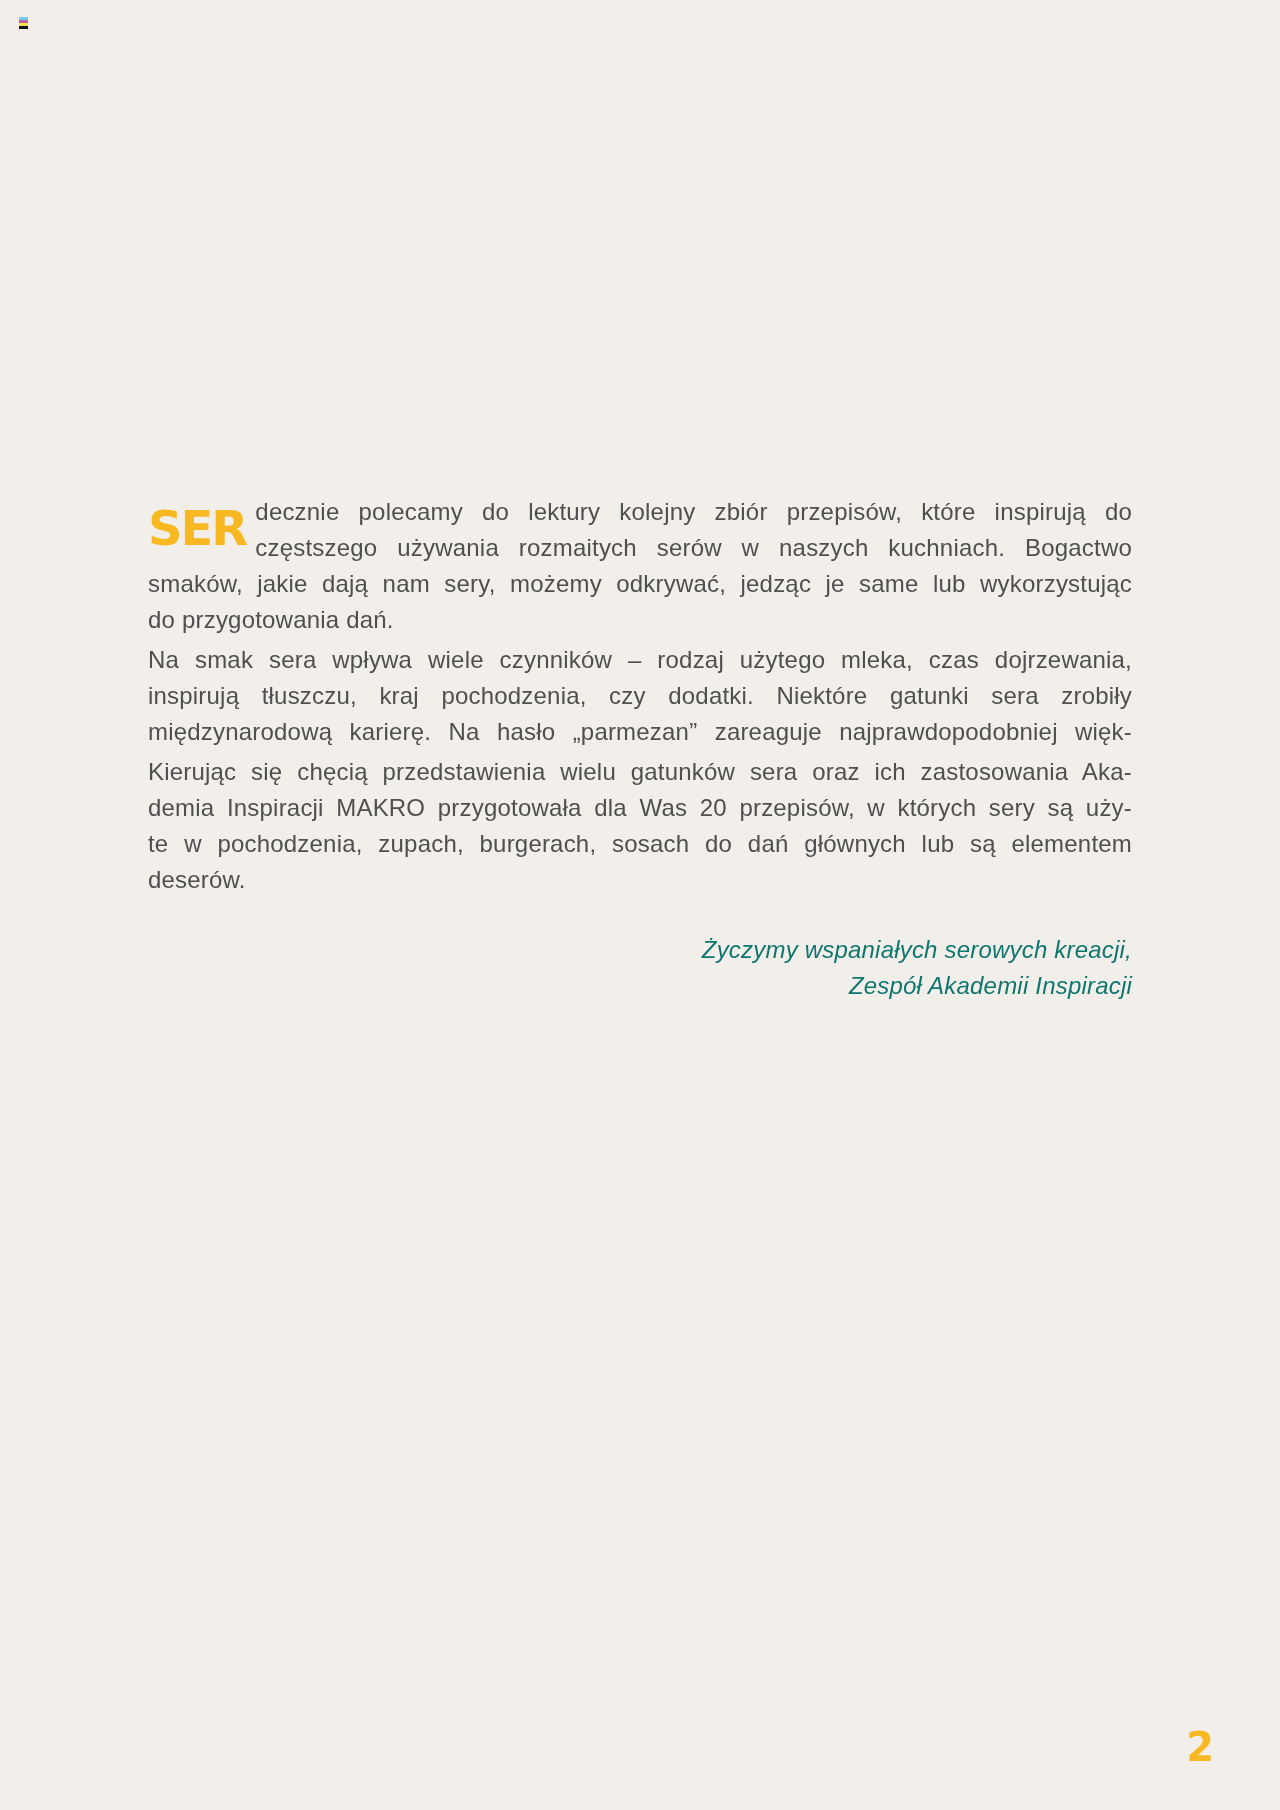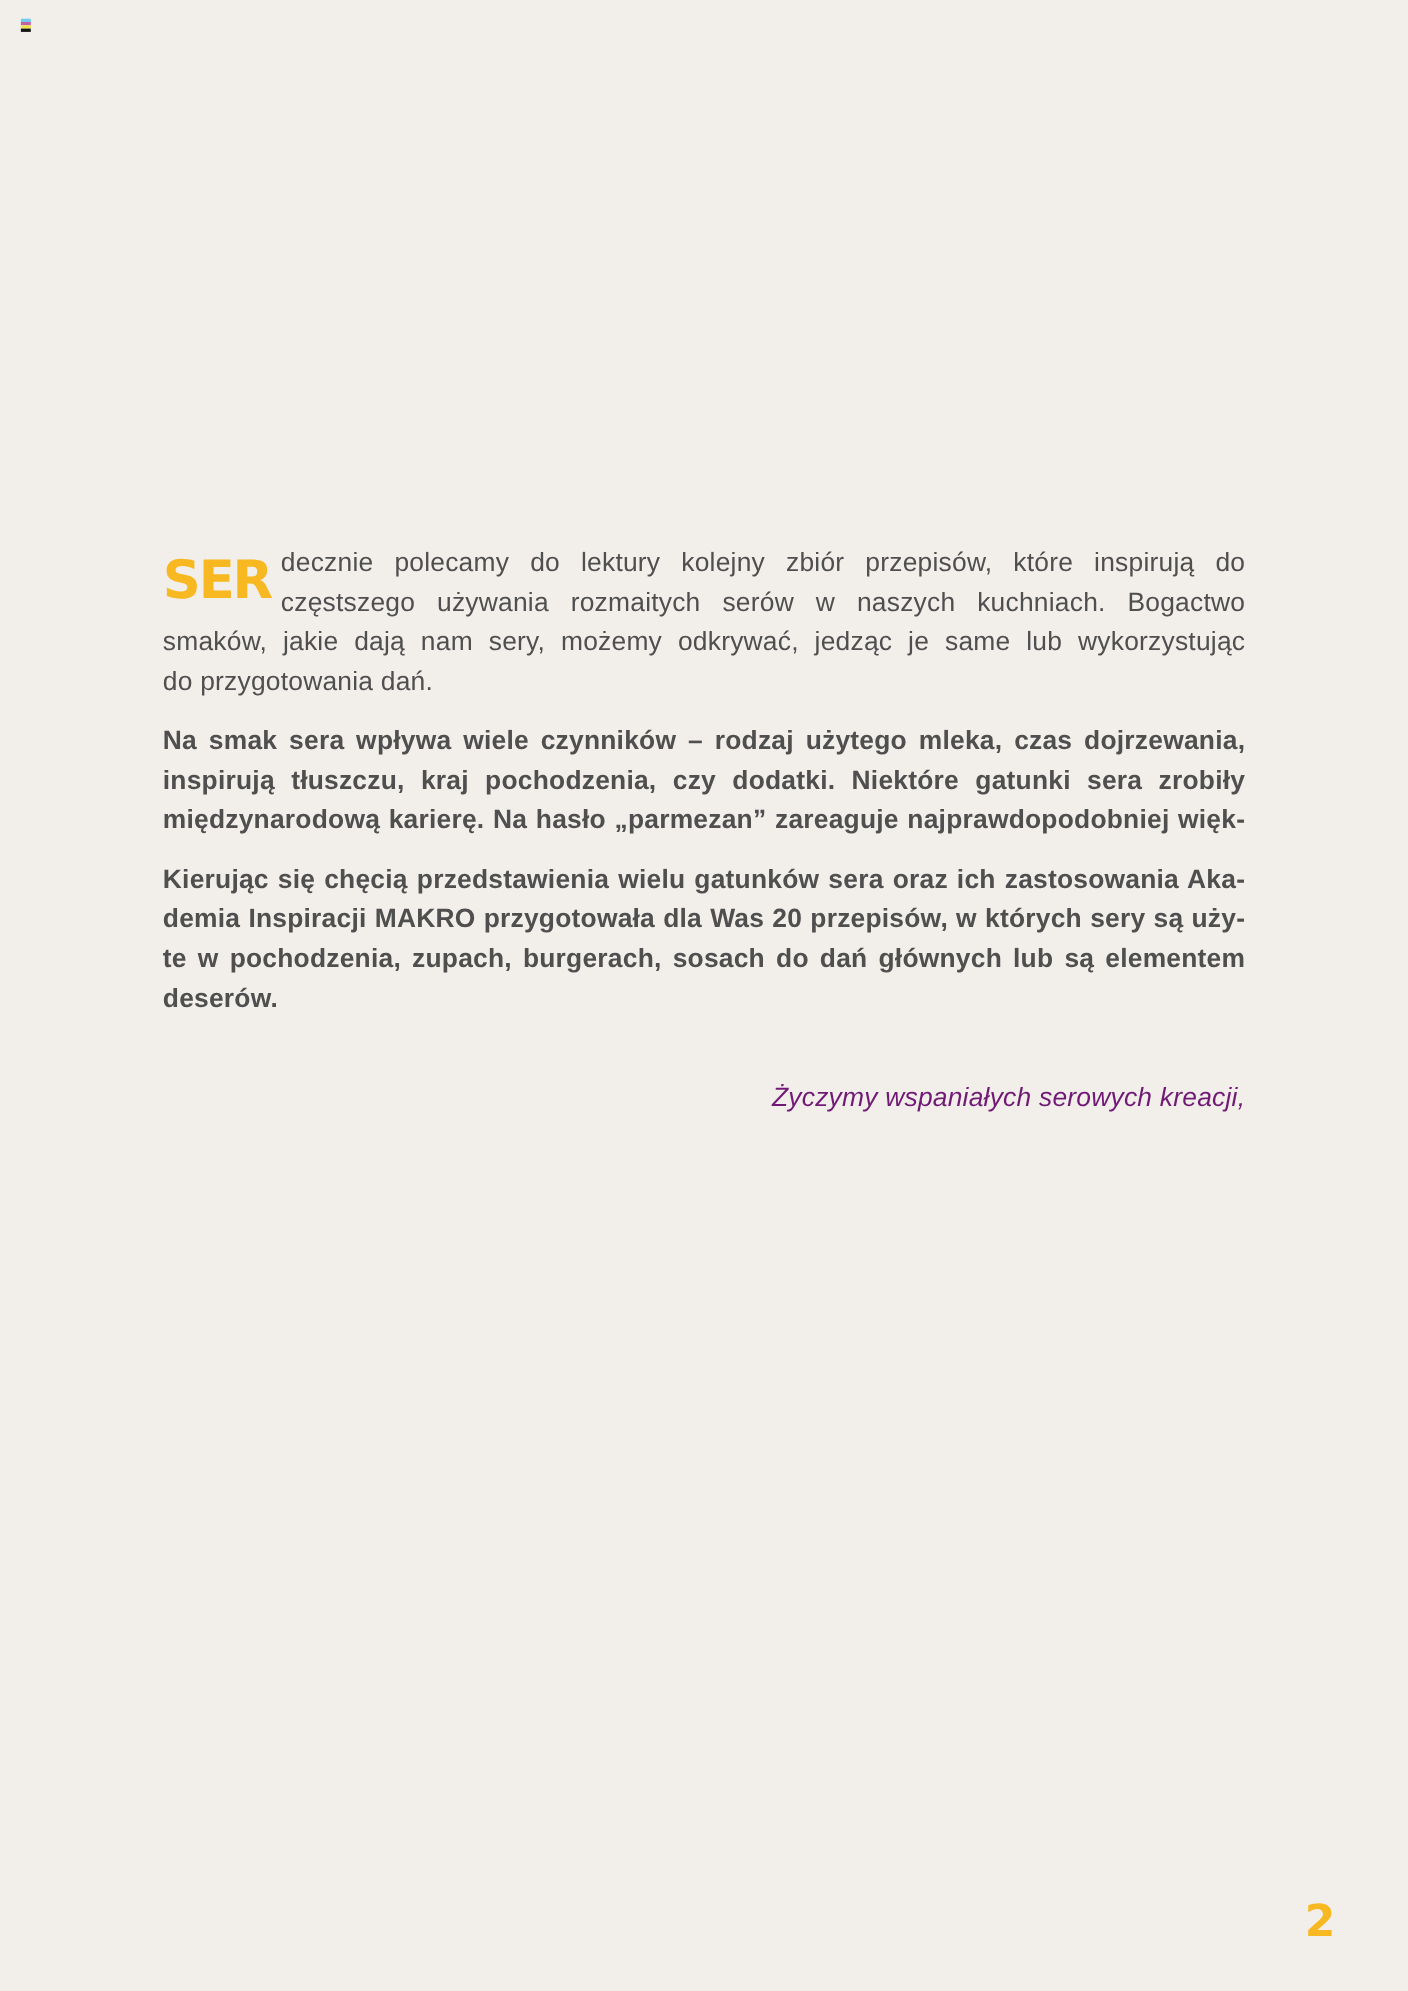--- a/index.html
+++ b/index.html
@@ -26,21 +26,21 @@
   .stripe.k{background:#141414;}
 
   .content{
     position:absolute;
     left:148px;top:494px;width:984px;
     color:var(--ink);
     font-size:24px;line-height:36px;
     letter-spacing:0.2px;
   }
   .para{margin:0;}
-  .para + .para{margin-top:18px;font-weight:bold;}
+  .para + .para{margin-top:4px;}
   .line{
     text-align:justify;
     -moz-text-align-last:justify;
     text-align-last:justify;
   }
   .line.end{
     text-align:center;
     -moz-text-align-last:left;
     text-align-last:left;
   }
@@ -49,26 +49,26 @@
     color:var(--yellow);
     font-family:"DejaVu Sans","Liberation Sans",sans-serif;
     font-weight:bold;
     font-size:48px;
     line-height:68px;
     height:72px;
     letter-spacing:-2px;
     margin-right:9px;
   }
   .signoff{
-    margin-top:54px;
+    margin-top:34px;
     font-style:italic;
     text-align:center;
     -moz-text-align-last:right;
     text-align-last:right;
-    color:#701a75;
+    color:#0f766e;
   }
   .pagenum{
     position:absolute;
     right:66px;top:1726px;
     color:var(--yellow);
     font-family:"DejaVu Sans","Liberation Sans",sans-serif;
     font-weight:bold;
     font-size:40px;
     line-height:42px;
   }
@@ -103,19 +103,20 @@
 
     <div class="para">
       <div class="line">Kierując się chęcią przedstawienia wielu gatunków sera oraz ich zastosowania Aka-</div>
       <div class="line">demia Inspiracji MAKRO przygotowała dla Was 20 przepisów, w których sery są uży-</div>
       <div class="line">te w pochodzenia, zupach, burgerach, sosach do dań głównych lub są elementem</div>
       <div class="line end">deserów.</div>
     </div>
 
     <div class="signoff">
       <div>Życzymy wspaniałych serowych kreacji,</div>
+      <div>Zespół Akademii Inspiracji</div>
     </div>
 
   </div>
 
   <div class="pagenum">2</div>
 
 </div>
 
 </body></html>

